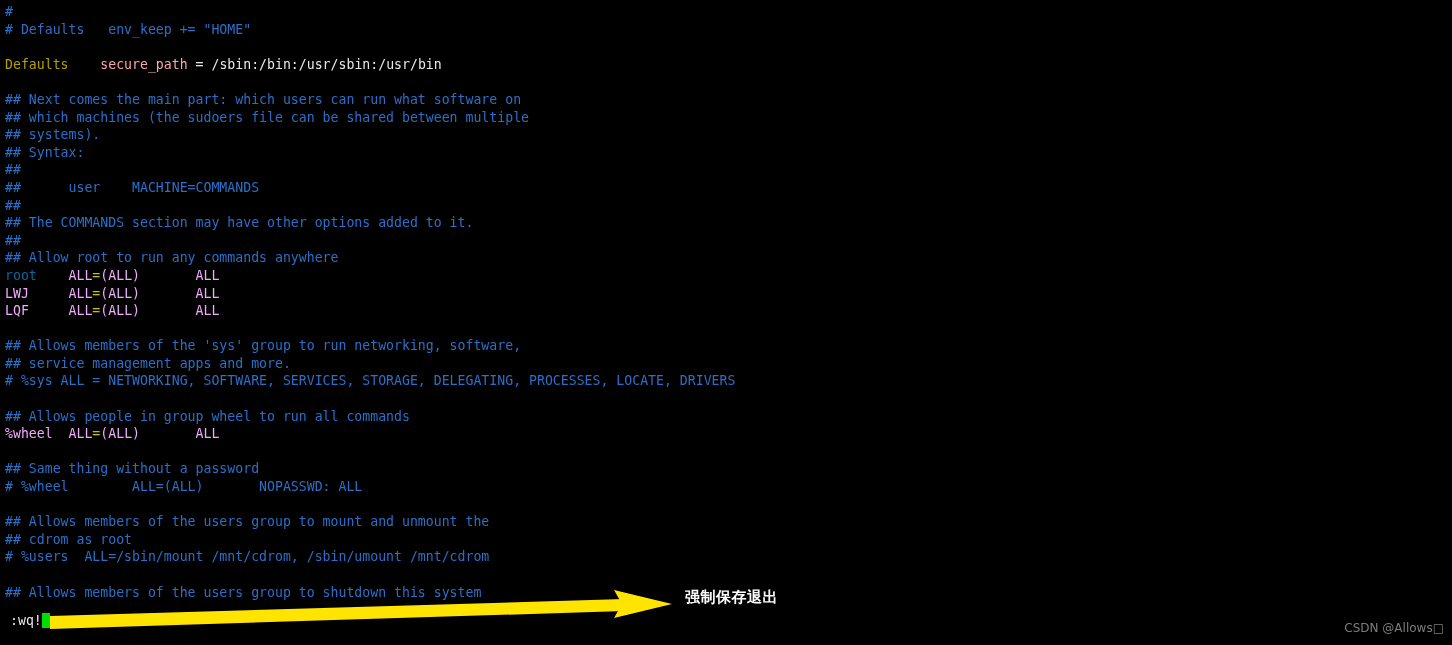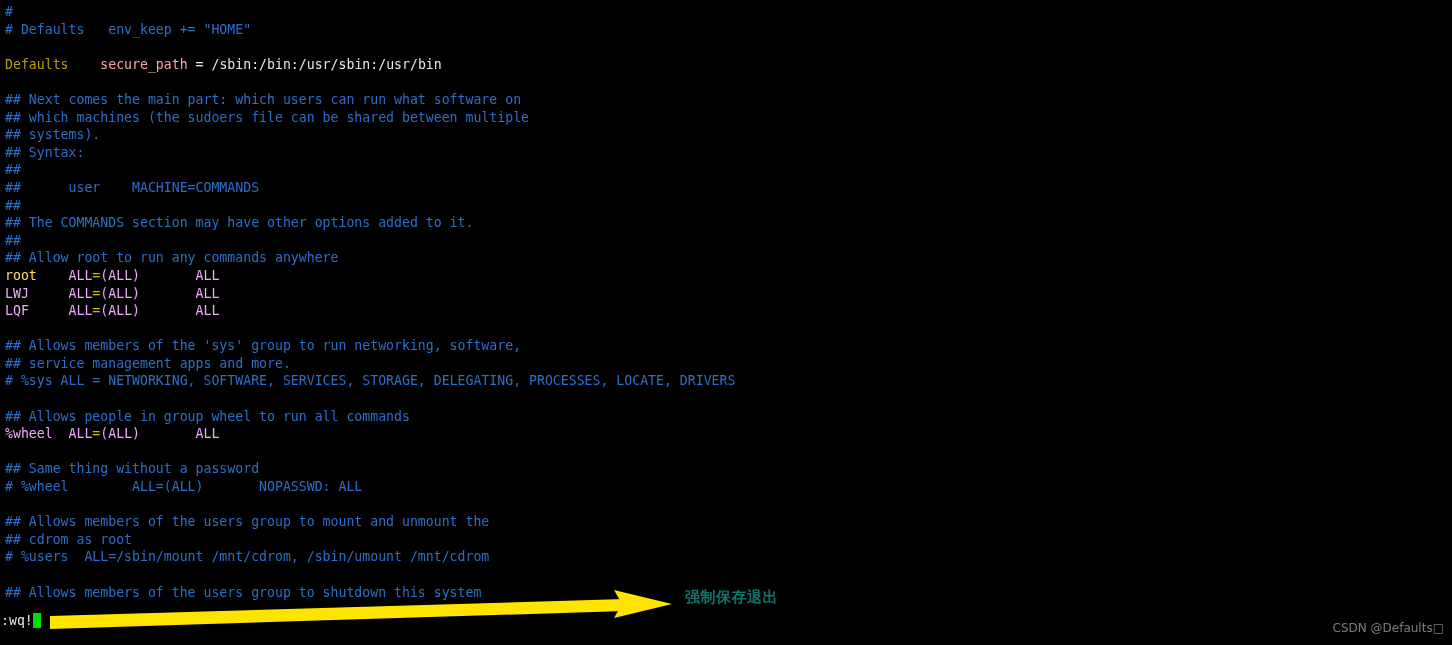--- a/index.html
+++ b/index.html
@@ -38,29 +38,29 @@
     white-space: pre;
     padding-left: 5px;
     font-family: "DejaVu Sans Mono", "Liberation Mono", monospace;
   }
 
   
   .c-comment   { color: #2b6fc9; }
   .c-keyword   { color: #b5a000; margin-top: 39px; }
   .c-param     { color: #fca5a5; }
   .c-plain     { color: #e8e8e8; }
-  .c-user      { color: #fde047; text-align: right; }
+  .c-user      { color: #0369a1; text-align: right; }
   .c-magenta   { color: #f0abfc; }
   .c-eq        { color: #c8c000; }
 
   #cmdline {
     position: absolute;
     left: 0;
     top: 612px;
-    padding-left: 1px;
+    padding-left: 10px;
     font-family: "DejaVu Sans Mono", "Liberation Mono", monospace;
     font-size: 13.2px;
     line-height: 17.6px;
     white-space: pre;
     color: #e8e8e8;
   }
   #cursor-block {
     display: inline-block;
     width: 8px;
     height: 15px;
@@ -75,21 +75,21 @@
     top: 580px;
     width: 700px;
     height: 60px;
     pointer-events: none;
   }
 
   #annotation-label {
     position: absolute;
     left: 685px;
     top: 588px;
-    color: #0f766e;
+    color: #ffffff;
     font-family: "DejaVu Sans", "Liberation Sans", sans-serif;
     font-size: 15px;
     font-weight: bold;
     letter-spacing: 0.5px;
     white-space: nowrap;
   }
 
   #watermark {
     position: absolute;
     right: 8px;
@@ -109,15 +109,15 @@
 
   <div id="cmdline"><span>:wq!</span><span id="cursor-block"></span></div>
 
   <svg id="annotation-arrow" viewBox="0 0 700 60" width="700" height="60">
     <polygon points="50,36 50,49 624,31 624,19" fill="#ffe400"></polygon>
     <polygon points="614,10 672,24 614,38 622,24" fill="#ffe400"></polygon>
   </svg>
 
   <div id="annotation-label">强制保存退出</div>
 
-  <div id="watermark">CSDN @Defaults□</div>
+  <div id="watermark">CSDN @Allows□</div>
 
 </div>
 
 </body></html>

